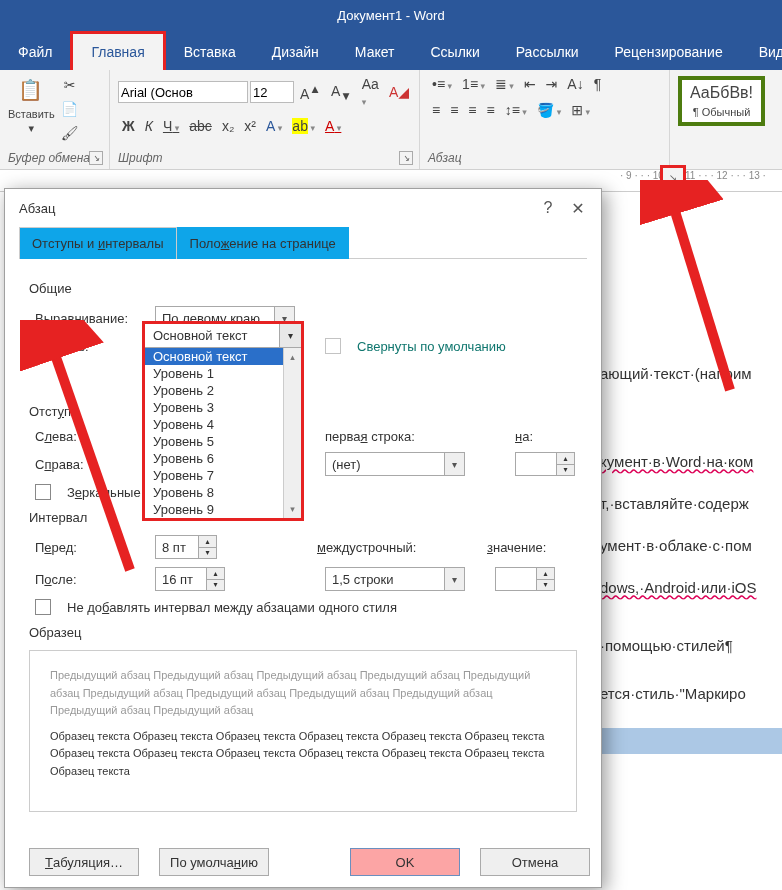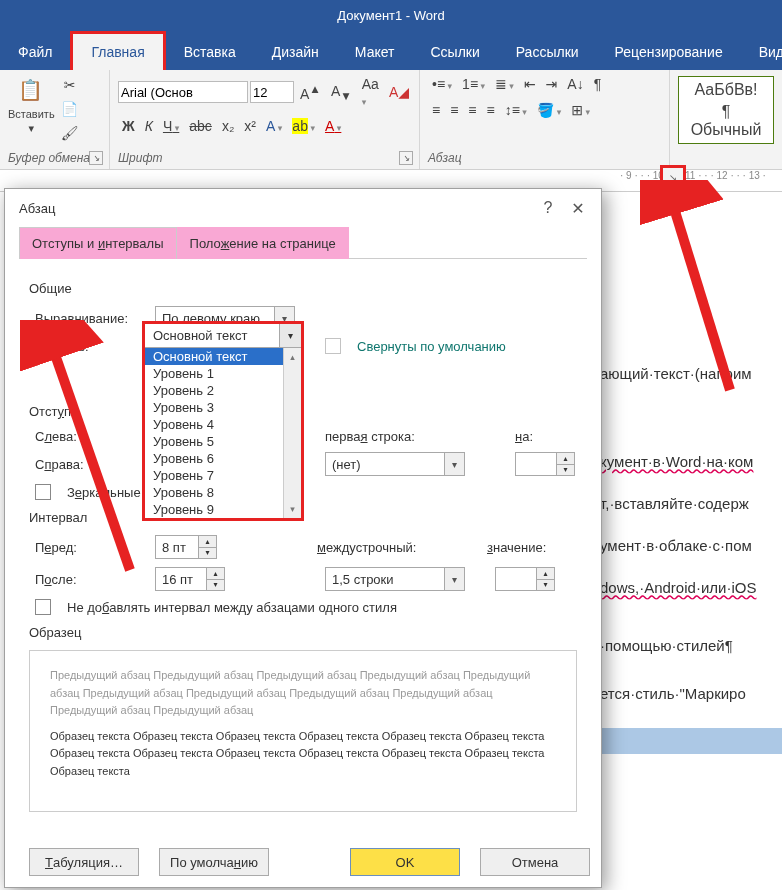--- a/index.html
+++ b/index.html
@@ -17,37 +17,37 @@
   .ribbon .group .label { text-align: left; font-size: 12px; color: #666; padding: 2px 0; position:relative;font-style:italic; }
   .ribbon .dlauncher { position:absolute; right:-2px; bottom:2px; width:14px; height:14px; border:1px solid #aaa; font-size:9px; display:flex; align-items:center; justify-content:center; color:#666; }
   .btn-stack { display:flex; flex-direction:column; align-items:center; gap:2px; }
   .icon-box { width: 32px; height: 32px; display:flex; align-items:center; justify-content:center; font-size:20px; }
   .small-icon { width:18px; height:18px; display:inline-flex; align-items:center; justify-content:center; font-size:14px; }
   .tiny { font-size:11px; color:#444; }
   .font-row { display:flex; gap:2px; align-items:center; }
   .font-select { height:22px; border:1px solid #bbb; background:#fff; font-size:13px; }
   .rb-btn { padding:2px 4px; font-size:14px; color:#444; cursor:pointer; }
   .rb-btn.dd::after { content:" ▾"; font-size:9px; color:#888; }
-  .styles-box { background:#fff; border:1px solid #4d7c0f; padding:4px 8px; text-align:center; margin-top:2px; }
+  .styles-box { background:#fff; border:4px solid #4d7c0f; padding:4px 8px; text-align:center; margin-top:2px; }
   
   .ruler { background:#fff; height:22px; border-bottom:1px solid #ccc; font-size:10px; color:#888; padding-left:620px; white-space:nowrap; overflow:hidden; }
   
   .doc-bg { position:absolute; left:600px; top:360px; width:182px; font-size:15px; color:#333; line-height:28px; }
   .doc-bg p { margin: 0 0 14px 0; white-space: nowrap; }
   .sel { background:#acc8e5; }
   .wavy { text-decoration: underline wavy #d05; }
   
   
   .dialog { position:absolute; left:4px; top:188px; width:598px; height:700px; background:#fff; border:1px solid #a0a0a0; box-shadow: 4px 4px 18px rgba(0,0,0,.4); font-size:13px; color:#333; }
   .dialog .dtitle { height:38px; display:flex; align-items:center; padding:0 8px 0 14px; }
   .dialog .dtitle .spacer { flex:1; }
   .dialog .dtitle .dhelp { width:30px; text-align:center; font-size:16px; color:#555; }
   .dialog .dtitle .dclose { width:30px; text-align:center; font-size:16px; color:#555; }
   .dlg-tabs { display:flex; border-bottom:1px solid #ccc; margin:0 14px; }
-  .dlg-tab { padding:8px 12px; border:1px solid transparent; border-bottom:none; font-size:13px; margin-bottom:-1px; background:#f9a8d4; }
+  .dlg-tab { padding:8px 12px; border:1px solid transparent; border-bottom:none; font-size:13px; margin-bottom:-1px; background:#0ea5e9; }
   .dlg-tab.active { border-color:#ccc; }
   
   .dlg-body { padding: 12px 24px 0 30px; position:relative; }
   .section-label { font-size:13px; color:#333; margin:10px 0 10px -6px; }
   .row { display:flex; align-items:center; margin:8px 0; gap:10px; }
   .row .lbl { width:110px; }
   .combo { height:24px; border:1px solid #a8a8a8; background:#fff; display:inline-flex; align-items:center; padding:0 6px; font-size:13px; position:relative; }
   .combo .caret { position:absolute; right:0; top:0; bottom:0; width:20px; border-left:1px solid #a8a8a8; display:flex; align-items:center; justify-content:center; font-size:10px; color:#555; background:#efefef; }
   .spin { position:relative; }
   .spin .spinbtns { position:absolute; right:0; top:0; bottom:0; width:18px; border-left:1px solid #a8a8a8; display:flex; flex-direction:column; }
@@ -65,21 +65,21 @@
   .dropdown-open .opt { padding:1px 8px; font-size:13px; cursor:pointer; }
   .dropdown-open .opt.sel { background:#2a6fc9; color:#fff; }
   .dropdown-open .sb { width:18px; background:#efefef; border-left:1px solid #ccc; display:flex; flex-direction:column; justify-content:space-between; align-items:center; font-size:9px; color:#777; padding:4px 0; }
   
   .preview { margin:6px 24px 0 24px; border:1px solid #ccc; padding:16px 20px 30px 20px; font-size:11px; color:#9a9a9a; line-height:1.6; }
   .preview .strong { color:#333; }
   
   .dlg-buttons { position:absolute; left:0; right:0; bottom:0; height:50px; display:flex; align-items:center; gap:20px; padding:0 24px; }
   .dlg-buttons .gap { flex:1; }
   .dbtn { min-width:110px; height:28px; border:1px solid #aaa; background:#efefef; display:flex; align-items:center; justify-content:center; font-size:13px; cursor:pointer; }
-  .dbtn.primary { border:1px solid #6a8fbf; background:#fde047;margin-left:41px; }
+  .dbtn.primary { border:1px solid #6a8fbf; background:#fca5a5;margin-left:41px; }
   
   
   .arrow-svg { position:absolute; pointer-events:none; }
   
   .para-launcher-highlight { position:absolute; left:660px; top:165px; width:26px; height:24px; border:3px solid #e62222; display:flex; align-items:center; justify-content:center; font-size:10px; color:#666; background:#f3f3f3; }
 </style>
 </head>
 <body>
 
 <div class="titlebar">
@@ -161,21 +161,21 @@
         <span class="rb-btn dd">⊞</span>
       </div>
     </div>
     <div class="label"><span>Абзац</span></div>
   </div>
 
   <div class="group" style="flex:1; border-right:none;">
     <div class="body" style="flex-direction:column;">
       <div class="styles-box">
         <div style="font-size:16px;">АаБбВв!</div>
-        <div style="font-size:16px; margin-top:4px;">¶ Обычный</div>
+        <div style="font-size:11px; margin-top:4px;">¶ Обычный</div>
       </div>
     </div>
     <div class="label"></div>
   </div>
 </div>
 
 <div class="para-launcher-highlight">↘</div>
 
 <div class="ruler"> · 9 · · · 10 · · · 11 · · · 12 · · · 13 · </div>
 

